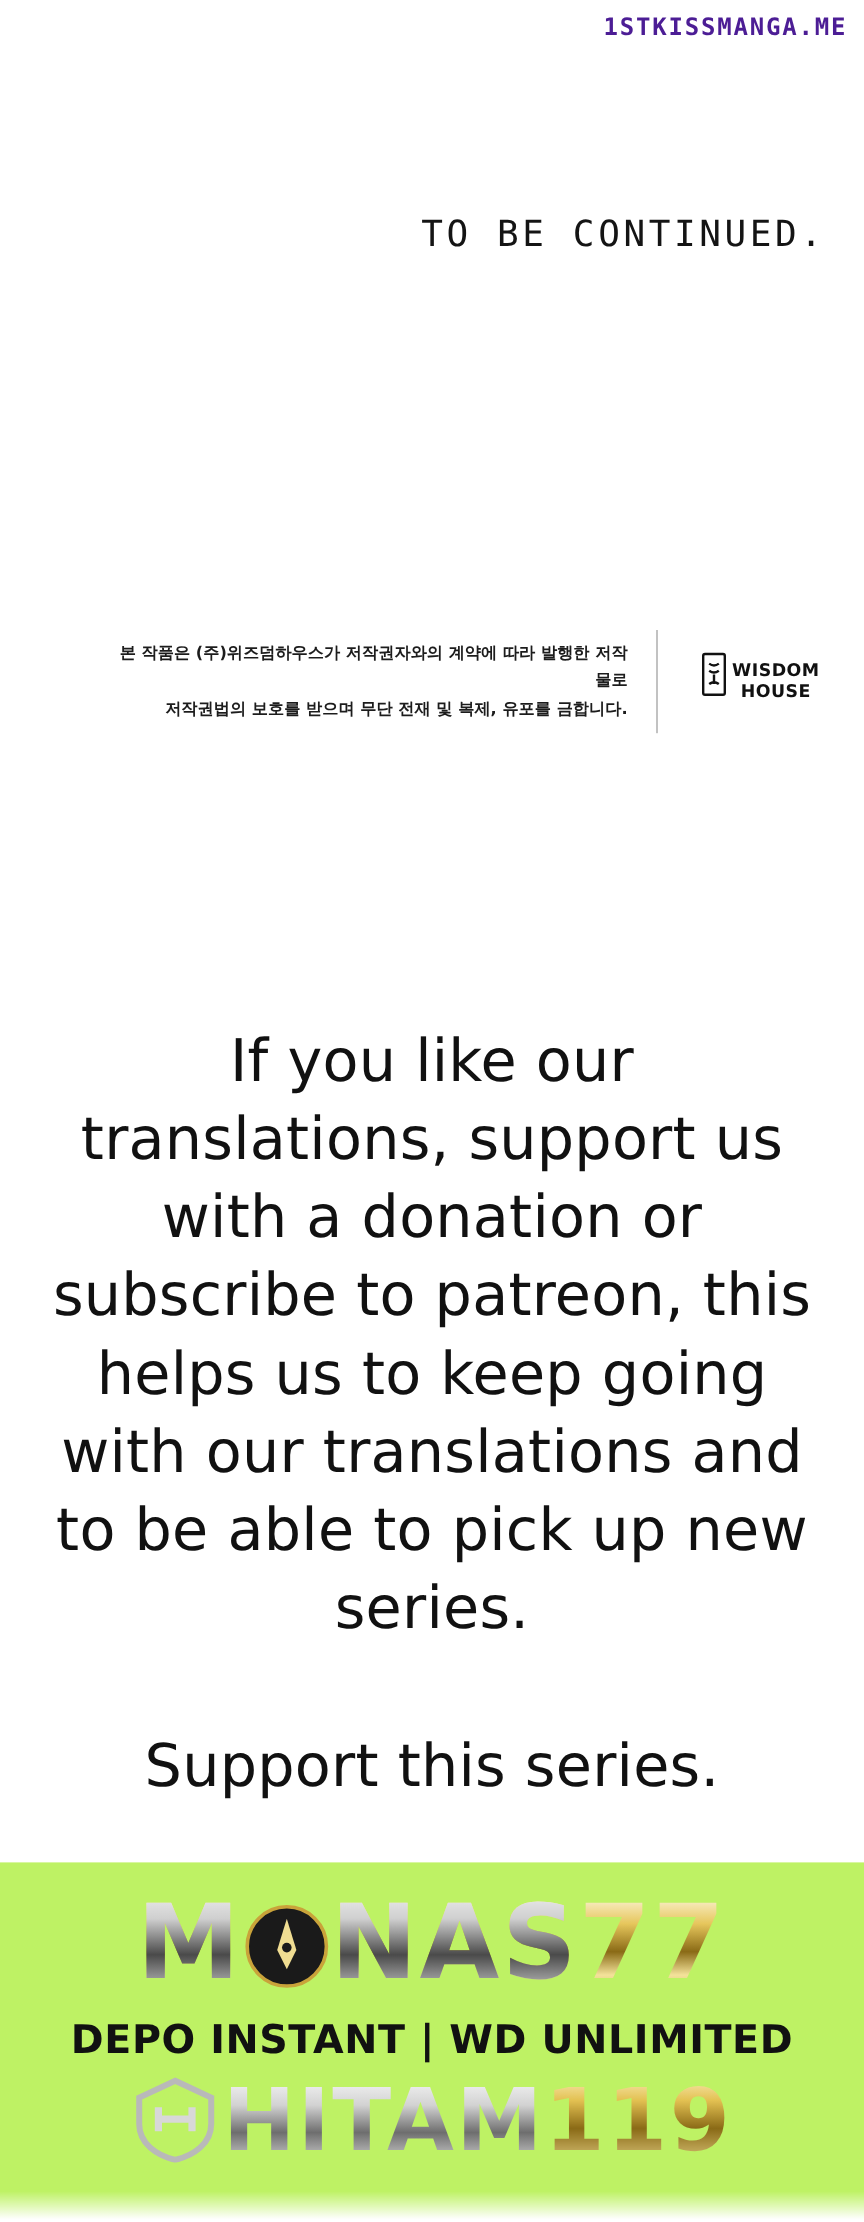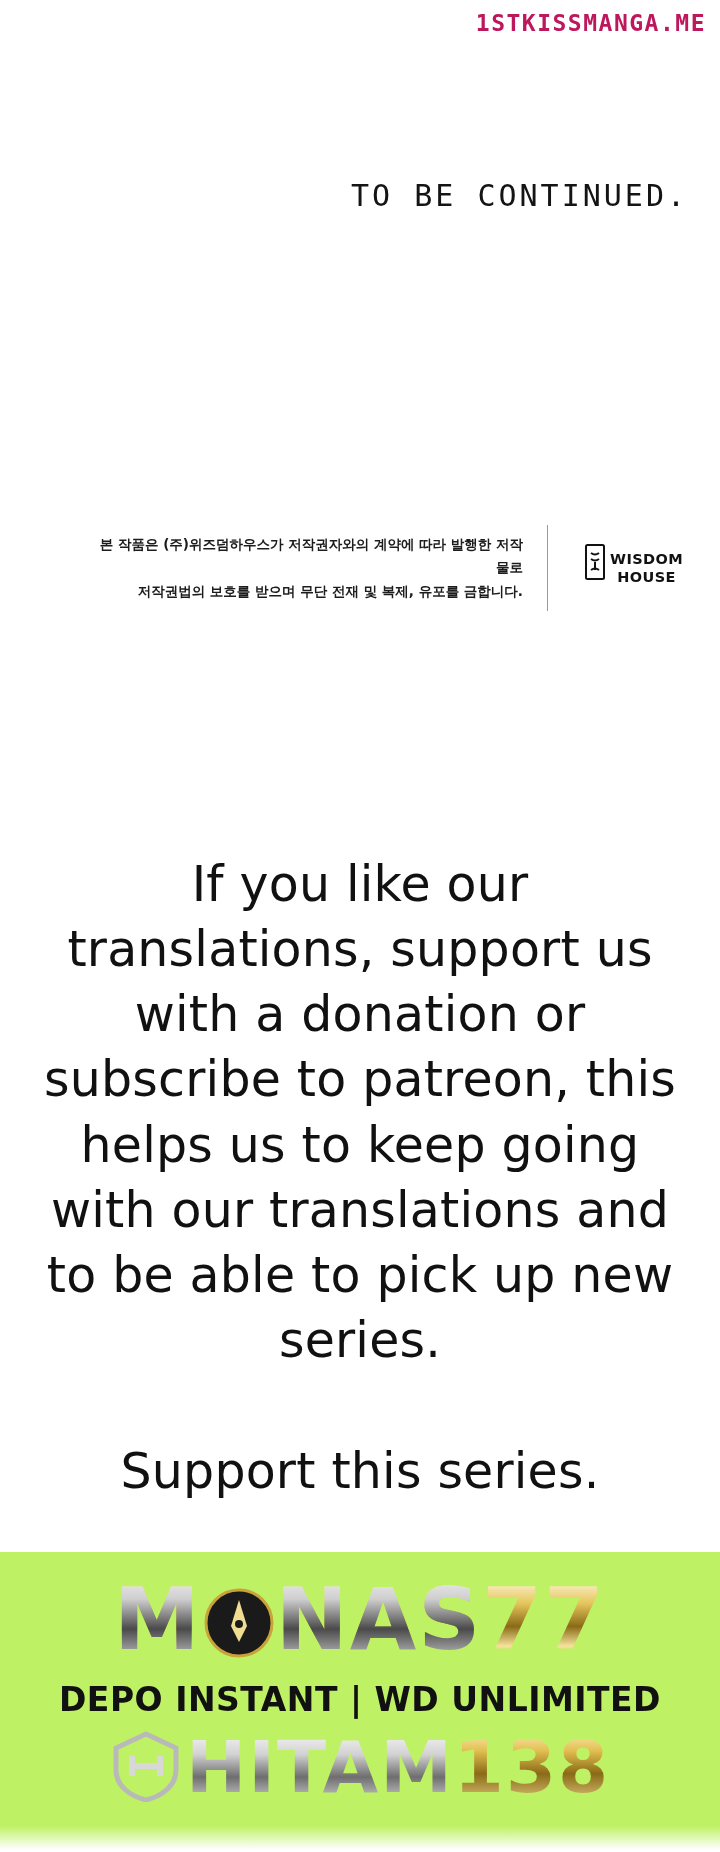--- a/index.html
+++ b/index.html
@@ -14,23 +14,23 @@
     font-family: "DejaVu Sans", sans-serif;
     overflow: hidden;
   }
 
   
   .watermark {
     position: absolute;
     top: 10px;
     right: 14px;
     font-family: "DejaVu Sans Mono", monospace;
-    font-size: 23px;
+    font-size: 20px;
     letter-spacing: 1.5px;
-    color: #be185d;
+    color: #4c1d95;
     font-weight: 700;
     user-select: none;
   }
 
   
   .to-be-continued {
     position: absolute;
     top: 178px;
     right: 32px;
     font-family: "DejaVu Sans Mono", monospace;
@@ -240,17 +240,17 @@
   </div>
 
   <div class="ad-sub">DEPO INSTANT | WD UNLIMITED</div>
 
   <div class="ad-hitam">
     <span class="ad-hitam-icon">
       <svg width="72" height="72" viewBox="0 0 72 72" xmlns="http://www.w3.org/2000/svg">
         <path d="M36 4 L66 18 V40 C66 56 52 66 36 70 C20 66 6 56 6 40 V18 Z" fill="none" stroke="#b9b9b9" stroke-width="5"></path>
         <path d="M22 26 V46 M50 26 V46 M22 36 H50" stroke="#d8d8d8" stroke-width="6" fill="none"></path>
       </svg>
-    </span><span class="silver">HITAM</span><span class="gold">138</span>
+    </span><span class="silver">HITAM</span><span class="gold">119</span>
   </div>
 
   <div class="ad-fade"></div>
 </div>
 
 </body></html>

